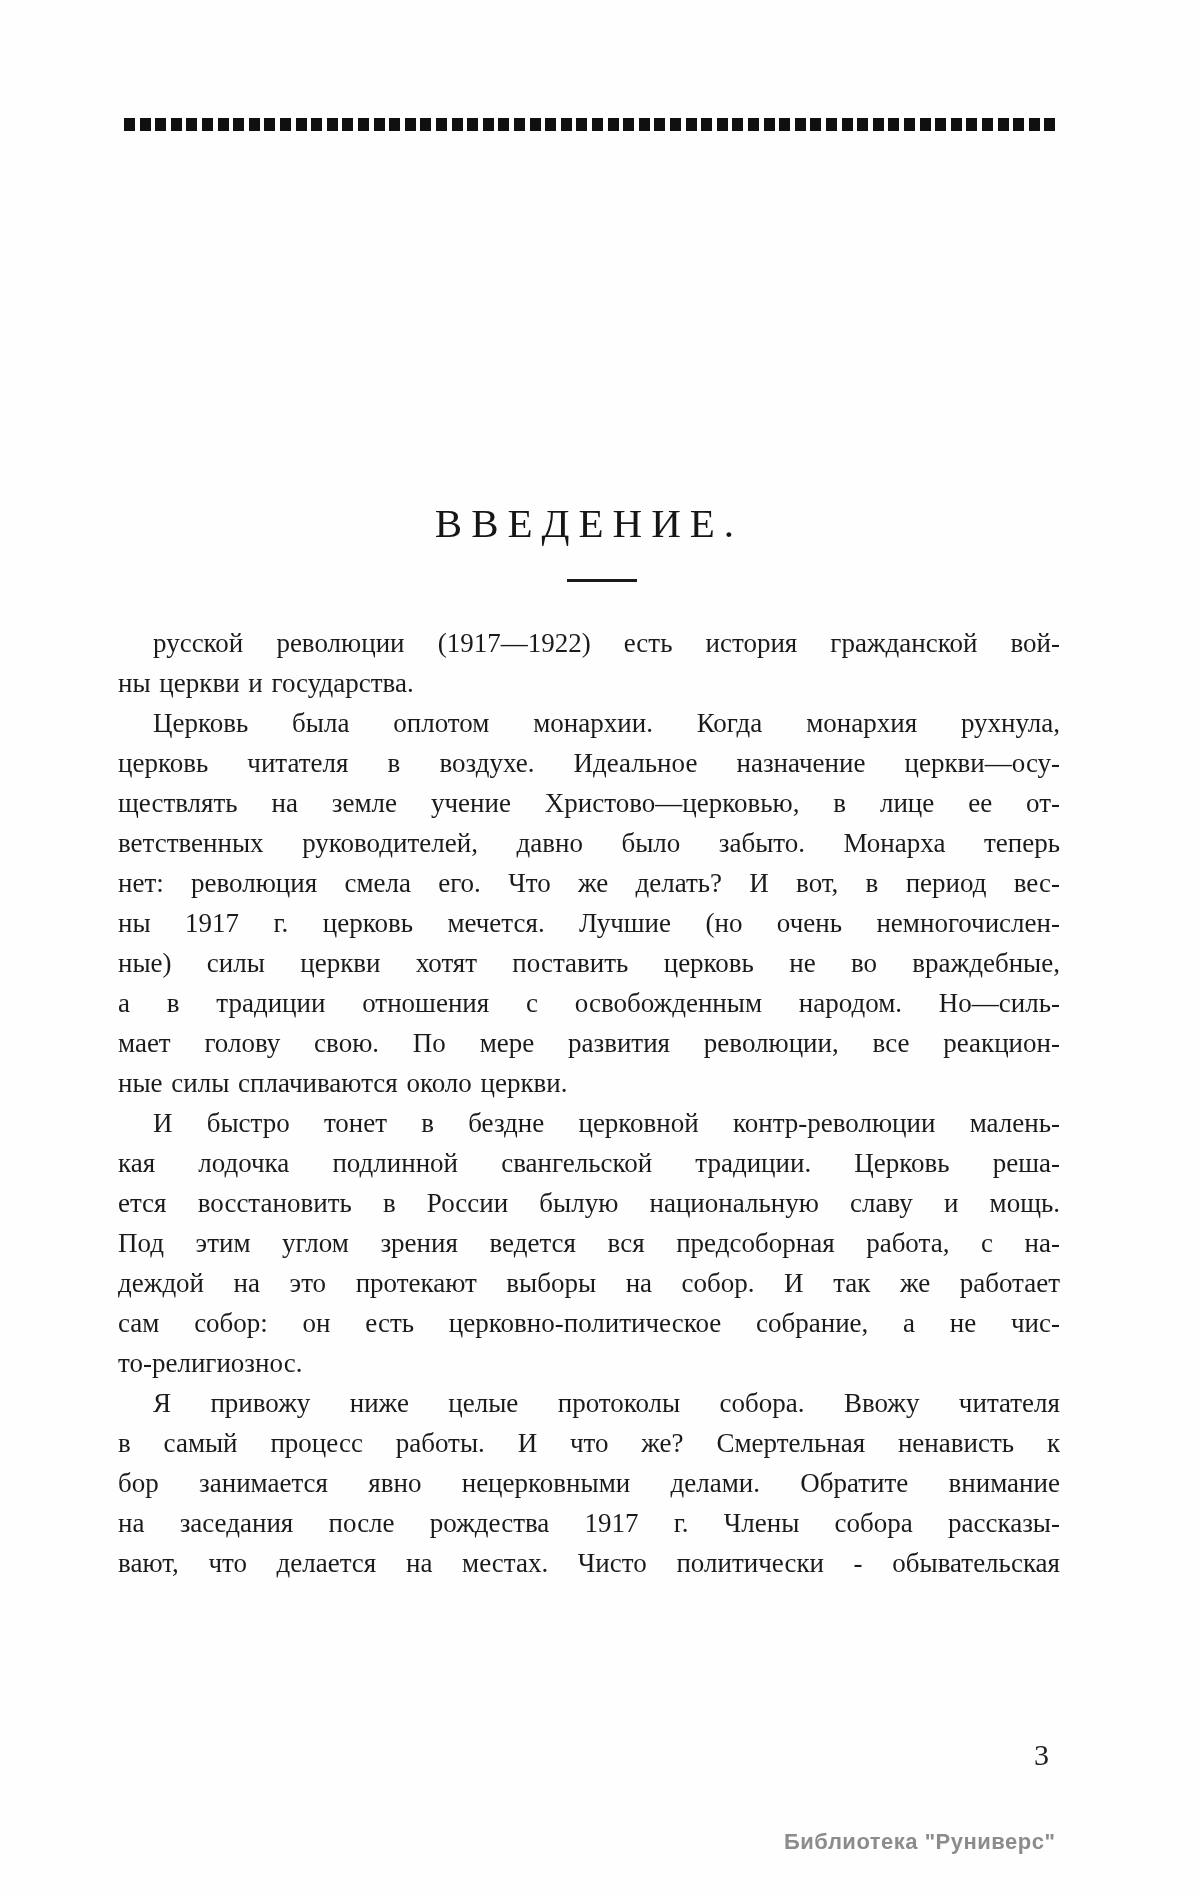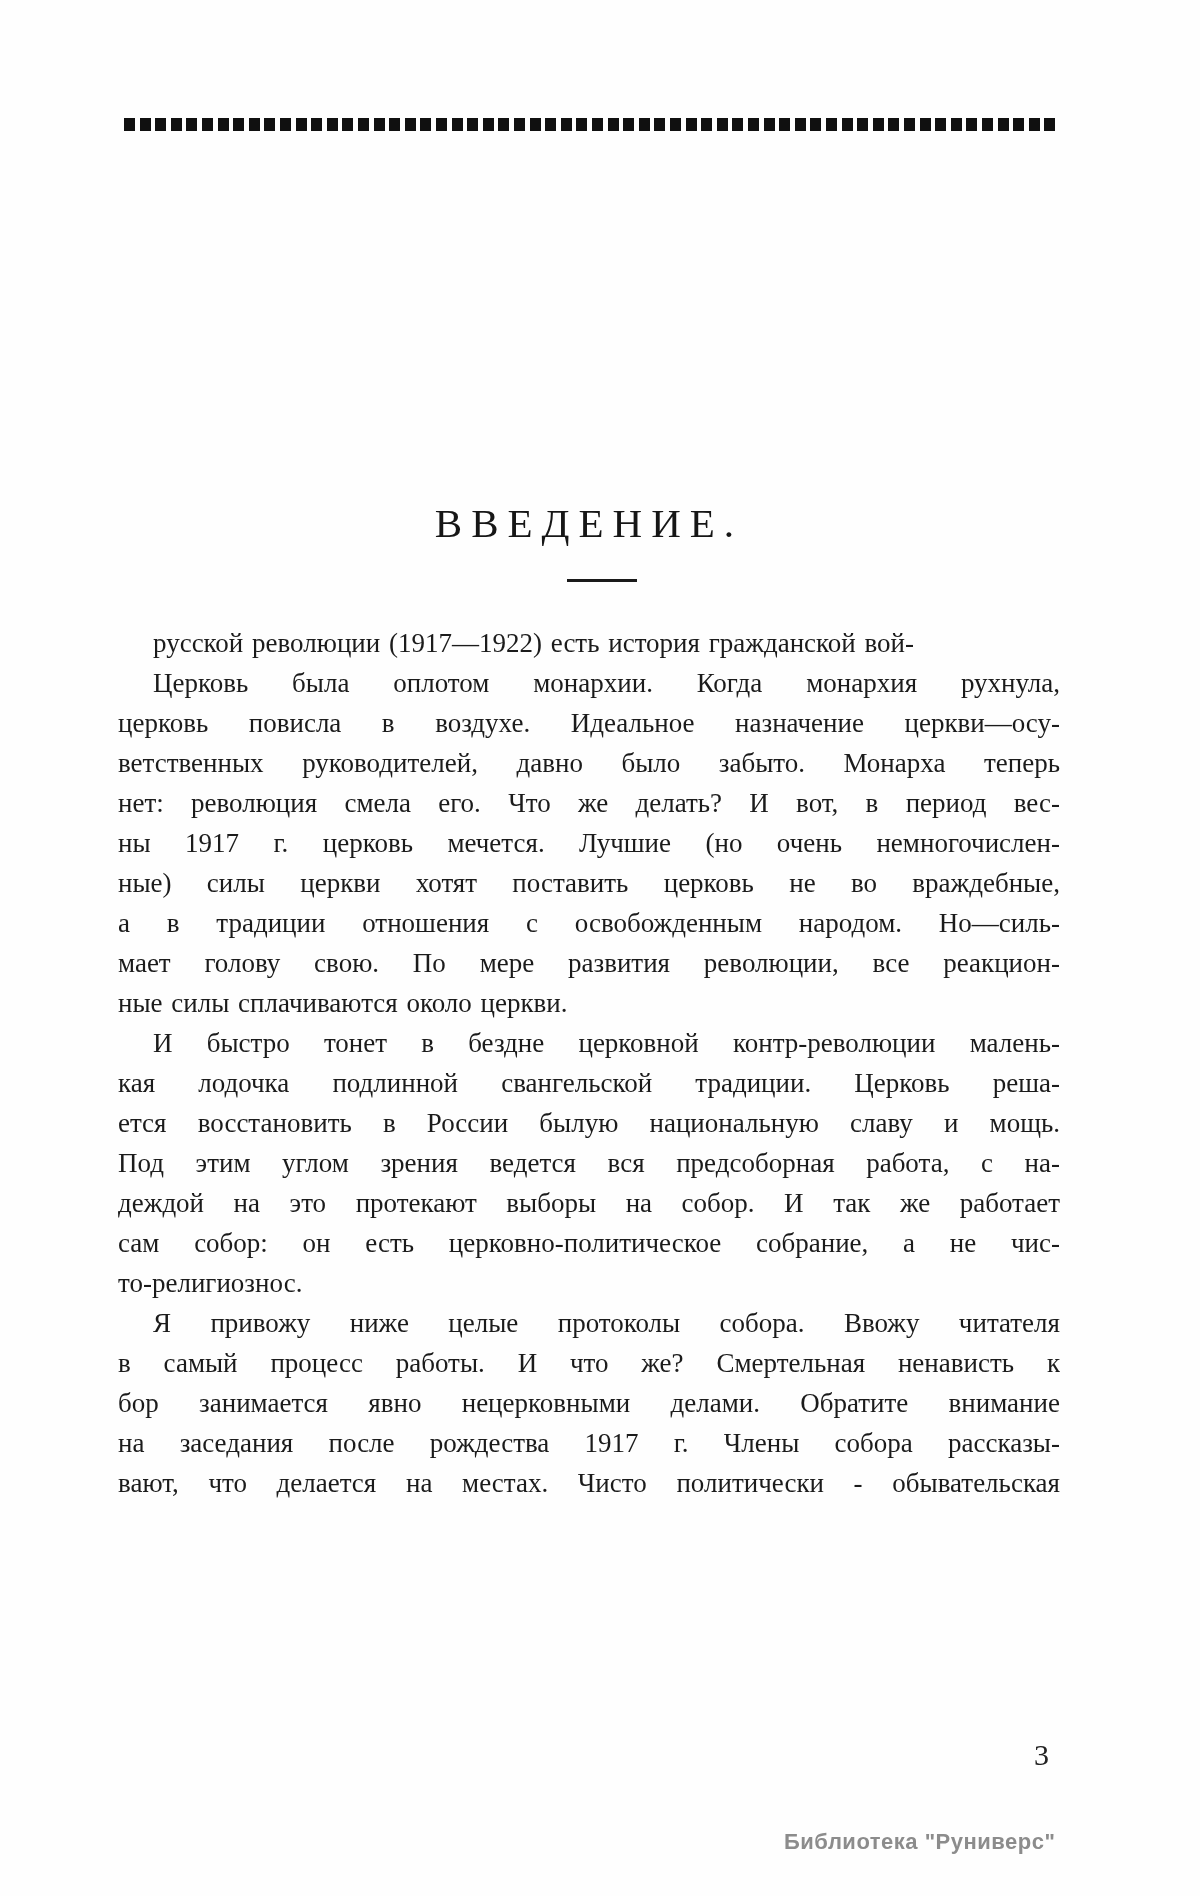--- a/index.html
+++ b/index.html
@@ -97,24 +97,26 @@
 
   <div class="title-wrap">
     <span class="page-title">ВВЕДЕНИЕ.</span>
   </div>
 
   <div class="title-divider"></div>
 
   <div class="text-block">
     <div class="para">
         <div class="line">русской революции (1917—1922) есть история гражданской вой-</div>
+        <div class="line">ны церкви и государства.</div>
       </div>
     <div class="para">
         <div class="line">Церковь была оплотом монархии. Когда монархия рухнула,</div>
-        <div class="line">церковь повисла в воздухе. Идеальное назначение церкви—осу-</div>
+        <div class="line">церковь читателя в воздухе. Идеальное назначение церкви—осу-</div>
+        <div class="line">ществлять на земле учение Христово—церковью, в лице ее от-</div>
         <div class="line">ветственных руководителей, давно было забыто. Монарха теперь</div>
         <div class="line">нет: революция смела его. Что же делать? И вот, в период вес-</div>
         <div class="line">ны 1917 г. церковь мечется. Лучшие (но очень немногочислен-</div>
         <div class="line">ные) силы церкви хотят поставить церковь не во враждебные,</div>
         <div class="line">а в традиции отношения с освобожденным народом. Но—силь-</div>
         <div class="line">мает голову свою. По мере развития революции, все реакцион-</div>
         <div class="line">ные силы сплачиваются около церкви.</div>
       </div>
     <div class="para">
         <div class="line">И быстро тонет в бездне церковной контр-революции малень-</div>

